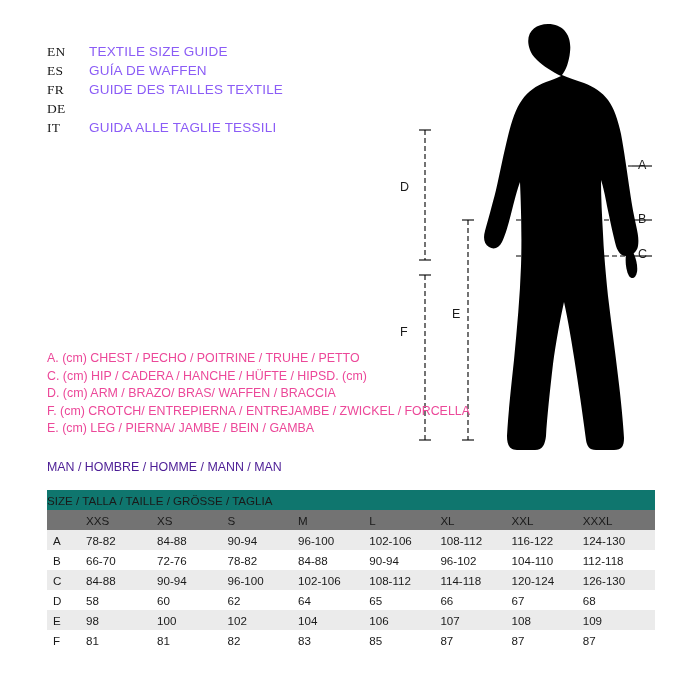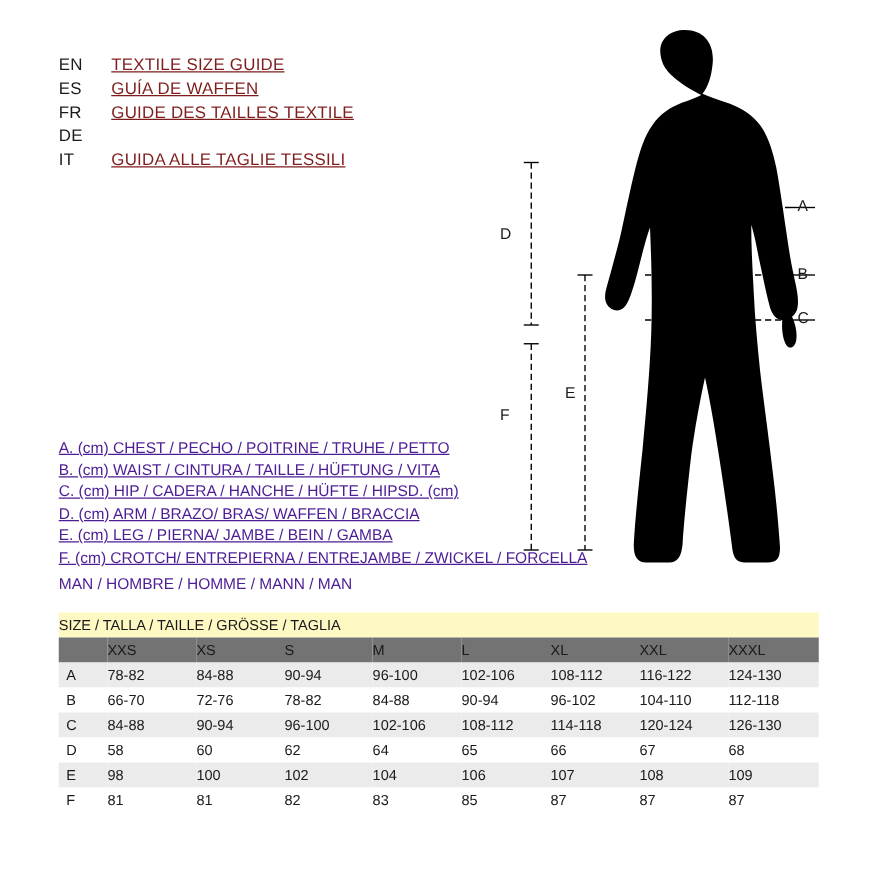--- a/index.html
+++ b/index.html
@@ -32,39 +32,38 @@
     display: flex;
     align-items: baseline;
     height: 19px;
     font-size: 13.5px;
     letter-spacing: 0.2px;
   }
   .lang-code {
     width: 42px;
     flex: 0 0 42px;
     color: #1a1a1a;
+    font-family: Liberation Serif, serif;
   }
   .lang-title {
-    color: #7f1d1d;
-    text-decoration: underline;
+    color: #8b5cf6;
   }
 
   
   .legend {
     position: absolute;
     left: 47px;
     top: 350px;
     width: 420px;
   }
   .legend-line {
     font-size: 12.4px;
     line-height: 17.6px;
     white-space: nowrap;
-    color: #4c1d95;
-    text-decoration: underline;
+    color: #ec4899;
   }
   .gender-line {
     position: absolute;
     left: 47px;
     top: 460px;
     font-size: 12.4px;
     color: #4c1d95;
     white-space: nowrap;
   }
 
@@ -106,21 +105,21 @@
   }
   table.size-table td,
   table.size-table th {
     text-align: left;
     padding: 0;
     height: 20px;
     font-weight: normal;
     vertical-align: middle;
   }
   .row-head td {
-    background: #fef9c3;
+    background: #0f766e;
     font-size: 11.6px;
     padding-left: 6px;
   }
   .row-shaded td { background: #ebebeb; }
   .row-plain td  { background: #ffffff; }
   .c-label {
     width: 38px;
     padding-left: 6px !important;
   }
   .c-val { width: 81px; }
@@ -231,25 +230,24 @@
     <span class="letter-label lbl-A">A</span>
     <span class="letter-label lbl-B">B</span>
     <span class="letter-label lbl-C">C</span>
     <span class="letter-label lbl-D">D</span>
     <span class="letter-label lbl-E">E</span>
     <span class="letter-label lbl-F">F</span>
   </div>
 
   <div class="legend">
     <div class="legend-line">A. (cm) CHEST / PECHO / POITRINE / TRUHE / PETTO</div>
-    <div class="legend-line">B. (cm) WAIST / CINTURA / TAILLE / HÜFTUNG / VITA</div>
     <div class="legend-line">C. (cm) HIP / CADERA / HANCHE / HÜFTE / HIPSD. (cm)</div>
     <div class="legend-line">D. (cm) ARM / BRAZO/ BRAS/ WAFFEN / BRACCIA</div>
+    <div class="legend-line">F. (cm) CROTCH/ ENTREPIERNA / ENTREJAMBE / ZWICKEL / FORCELLA</div>
     <div class="legend-line">E. (cm) LEG / PIERNA/ JAMBE / BEIN / GAMBA</div>
-    <div class="legend-line">F. (cm) CROTCH/ ENTREPIERNA / ENTREJAMBE / ZWICKEL / FORCELLA</div>
   </div>
 
   <div class="gender-line">MAN / HOMBRE / HOMME / MANN / MAN</div>
 
   <div class="table-wrap">
     <table class="size-table">
       <tbody>
         <tr class="row-head">
           <td colspan="9">SIZE / TALLA / TAILLE / GRÖSSE / TAGLIA</td>
         </tr>

